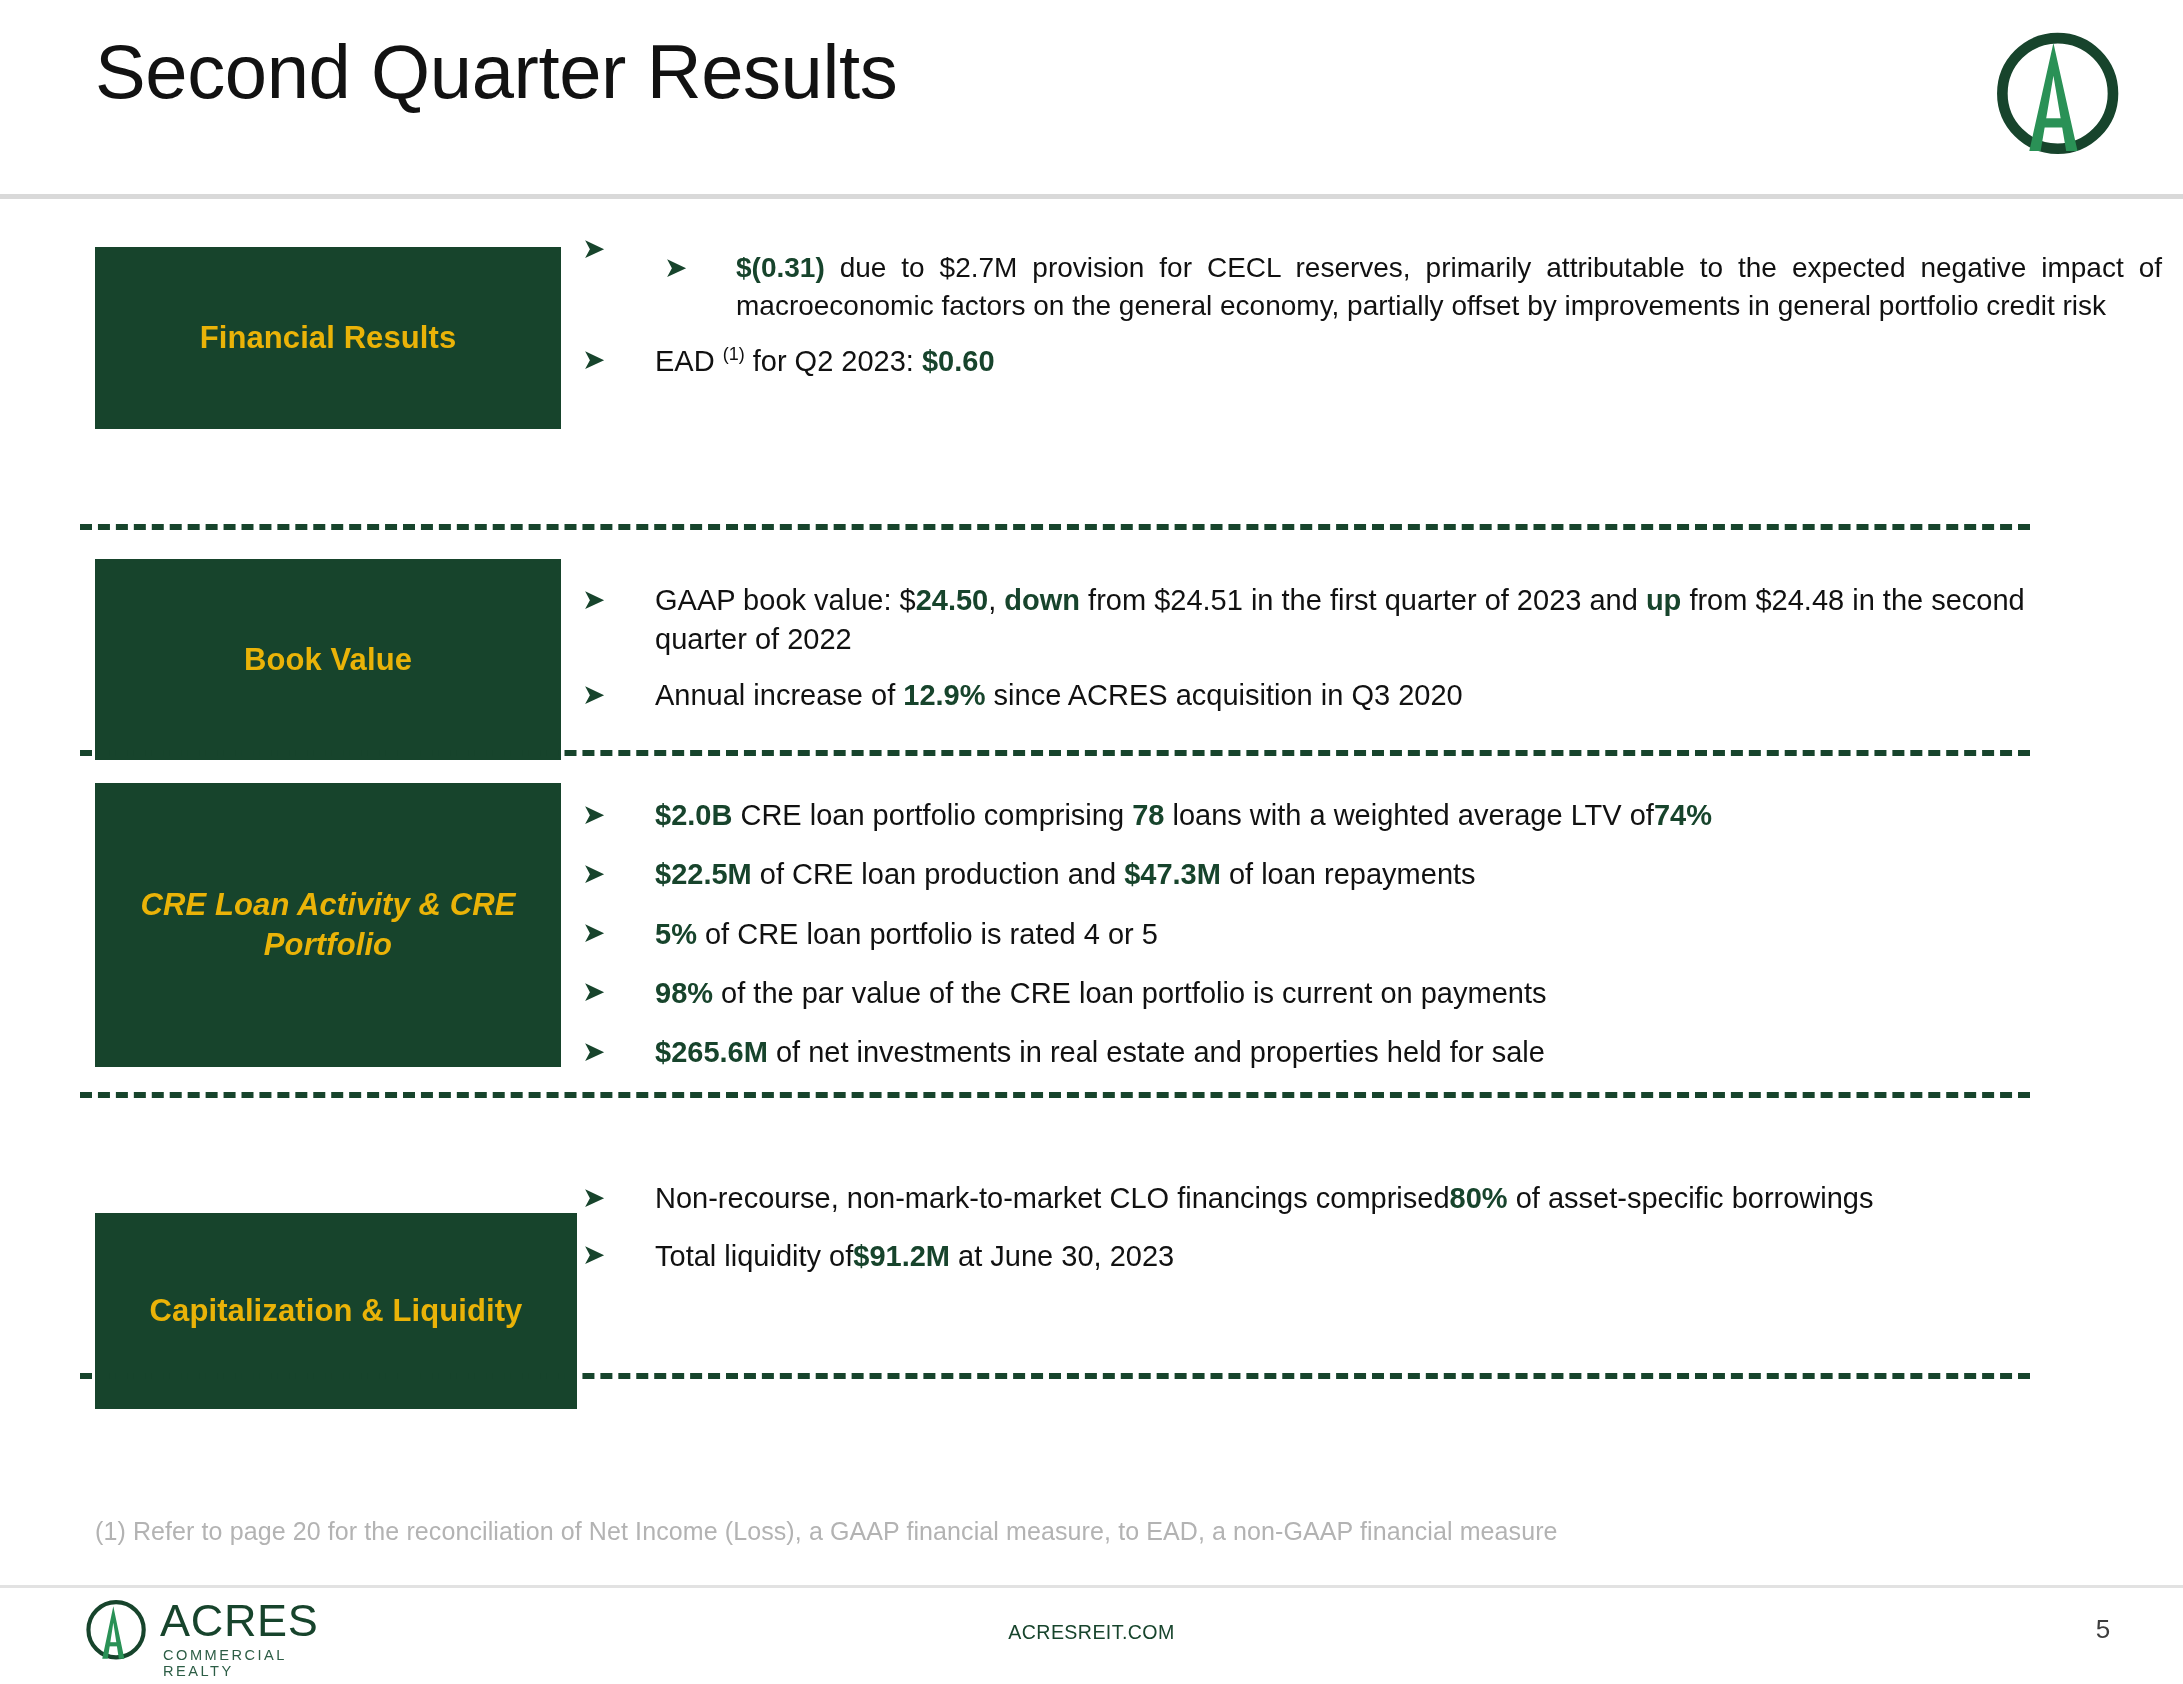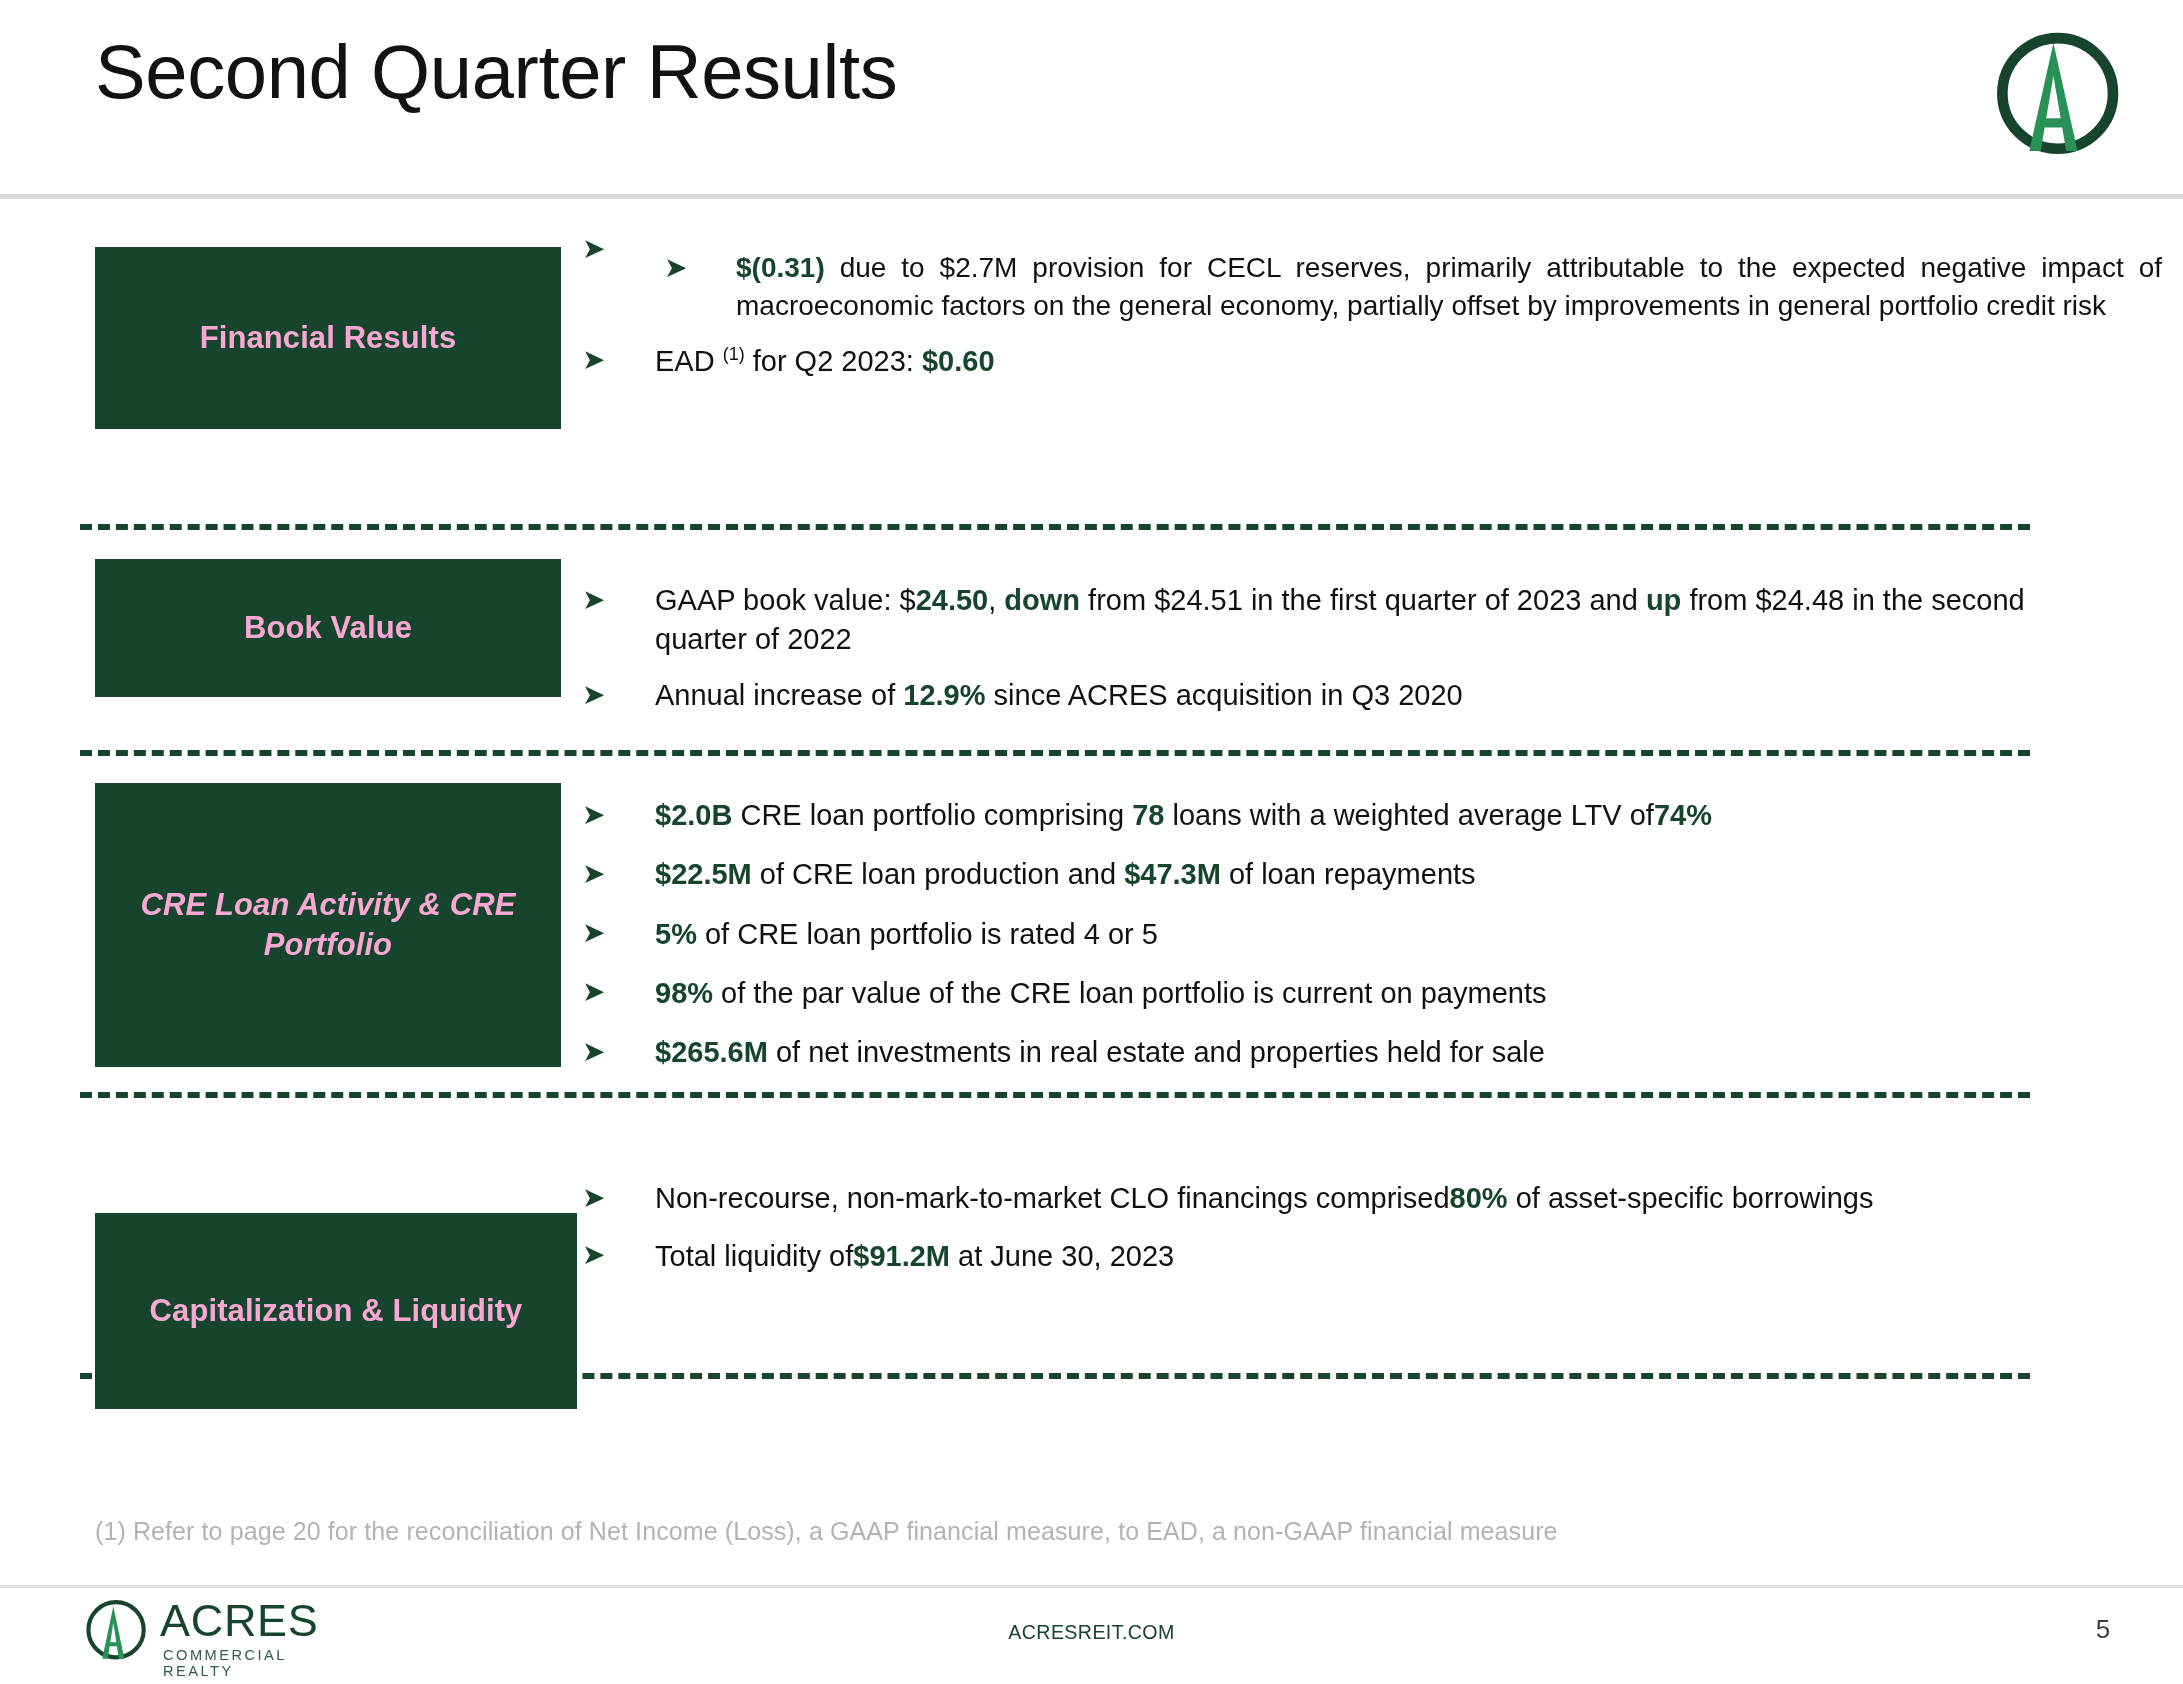--- a/index.html
+++ b/index.html
@@ -30,21 +30,21 @@
     position:absolute;left:1974px;top:19px;width:156px;height:156px;
   }
   .brandmark svg{display:block;width:156px;height:156px;}
 
   
   .rows{position:absolute;left:0;top:195px;width:2183px;}
   .row{position:relative;width:2183px;}
   .label-box{
     position:absolute;
     background:#17442c;
-    color:#f9a8d4;
+    color:#eab308;
     display:flex;align-items:center;justify-content:center;
     text-align:center;
     font-weight:700;
     font-size:31px;
     line-height:1.28;
     letter-spacing:0.1px;
     padding:0 13px;
     box-sizing:border-box;
   }
   .bullets{position:absolute;}
@@ -147,21 +147,21 @@
 
         <div class="b" style="margin-top:17.5px;">
           <span class="marker">➤</span>
           <span><span>EAD </span><sup class="fn">(1)</sup><span> for Q2 2023: </span><span class="g">$0.60</span></span>
         </div>
       </div>
       <div class="dash" style="top:329px;"></div>
     </div>
 
     <div class="row">
-      <div class="label-box" style="left:95px;top:364px;width:466px;height:138px;">Book Value</div>
+      <div class="label-box" style="left:95px;top:364px;width:466px;height:201px;">Book Value</div>
       <div class="bullets" style="left:582px;top:386px;width:1463px;">
 
         <div class="b" style="width:1448px;">
           <span class="marker">➤</span>
           <span><span>GAAP book value: $</span><span class="g">24.50</span><span>, </span><span class="g">down</span><span> from $24.51 in the first quarter of 2023 and </span><span class="g">up</span><span> from $24.48 in the second quarter of 2022</span></span>
         </div>
 
         <div class="b" style="margin-top:17.5px;">
           <span class="marker">➤</span>
           <span><span>Annual increase of </span><span class="g">12.9%</span><span> since ACRES acquisition in Q3 2020</span></span>

